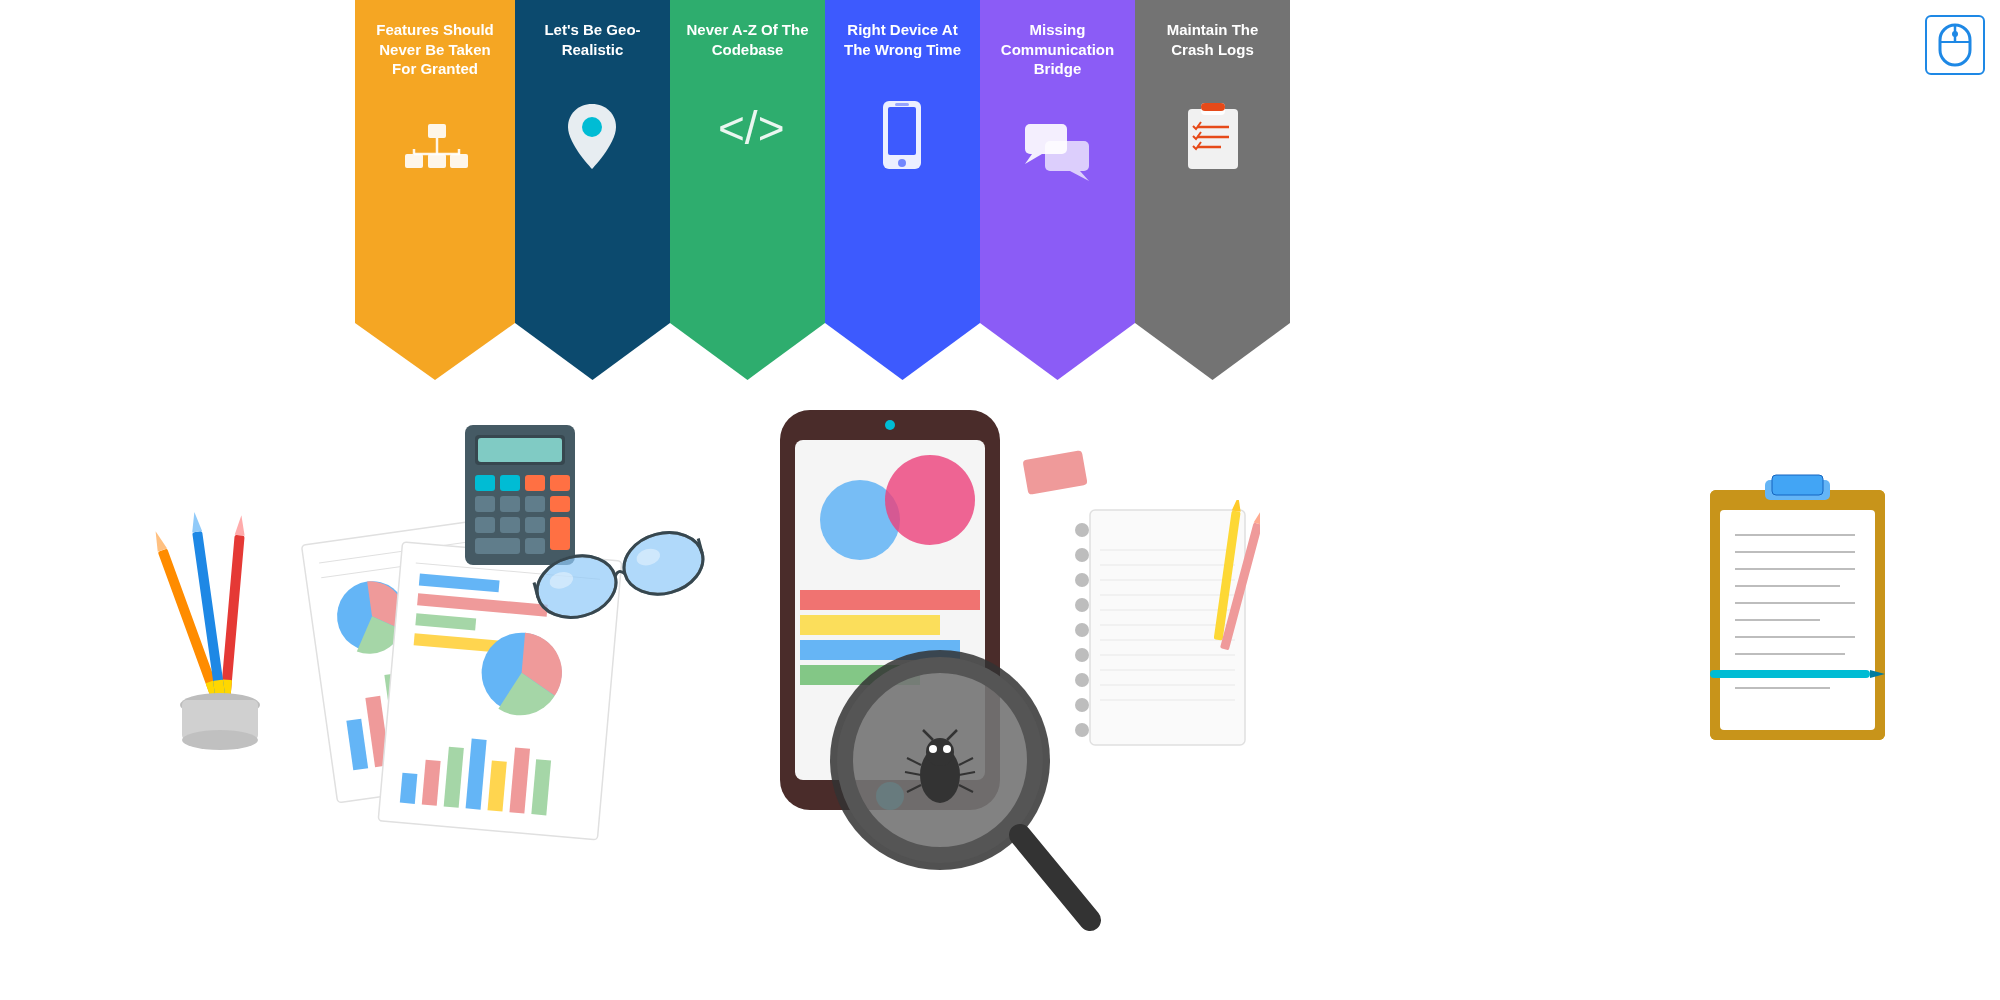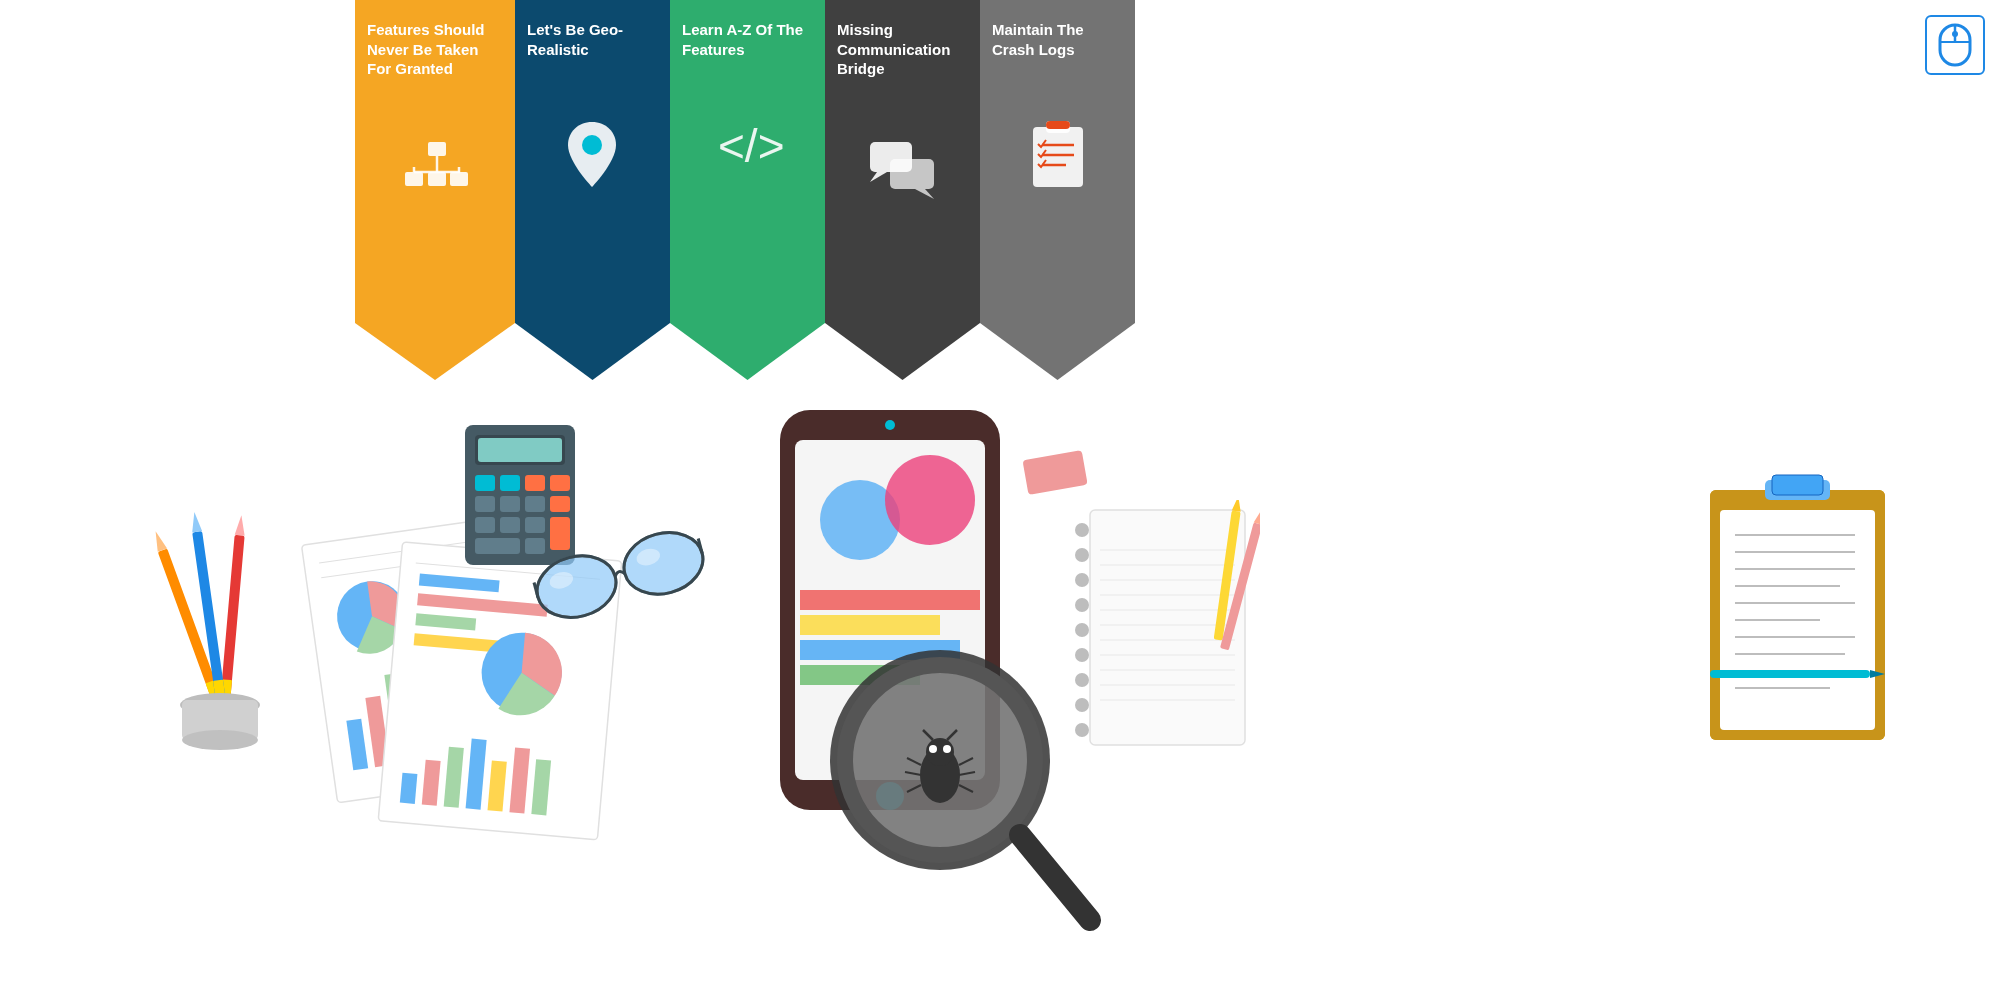--- a/index.html
+++ b/index.html
@@ -31,38 +31,38 @@
       padding-top: 20px;
       padding-bottom: 0;
       position: relative;
       clip-path: polygon(0 0, 100% 0, 100% 85%, 50% 100%, 0 85%);
     }
 
     .banner-item .label {
       color: #fff;
       font-weight: bold;
       font-size: 15px;
-      text-align: left;
+      text-align: center;
       line-height: 1.3;
       padding: 0 12px;
-      margin-bottom: 48px;
+      margin-bottom: 30px;
     }
 
     .banner-icon {
       color: rgba(255,255,255,0.85);
       font-size: 60px;
       line-height: 1;
       margin-top: 10px;
     }
 
     .banner-1 { background: #F5A623; width: 160px; }
     .banner-2 { background: #0c4a6e; width: 155px; }
     .banner-3 { background: #2EAD6E; width: 155px; }
     .banner-4 { background: #3D5AFE; width: 155px; }
-    .banner-5 { background: #404040; width: 155px; }
+    .banner-5 { background: #8b5cf6; width: 155px; }
     .banner-6 { background: #737373; width: 155px; }
 
     
     .mouse-icon-box {
       position: absolute;
       top: 15px;
       right: 15px;
       width: 60px;
       height: 60px;
       border: 2.5px solid #1E88E5;
@@ -179,28 +179,39 @@
     <div class="label">Let's Be Geo-Realistic</div>
     <div class="banner-icon">
       <svg width="65" height="75" viewBox="0 0 65 75">
         <path d="M32 5 C18 5 8 15 8 28 C8 45 32 70 32 70 C32 70 56 45 56 28 C56 15 46 5 32 5 Z" fill="white" opacity="0.9"></path>
         <circle cx="32" cy="28" r="10" fill="#00BCD4"></circle>
       </svg>
     </div>
   </div>
 
   <div class="banner-item banner-3">
-    <div class="label">Learn A-Z Of The Features</div>
+    <div class="label">Never A-Z Of The Codebase</div>
     <div class="banner-icon">
       <svg width="70" height="55" viewBox="0 0 70 55">
         <text x="5" y="45" font-size="46" font-family="monospace" fill="white" opacity="0.9">&lt;/&gt;</text>
       </svg>
     </div>
   </div>
 
+  <div class="banner-item banner-4">
+    <div class="label">Right Device At The Wrong Time</div>
+    <div class="banner-icon">
+      <svg width="55" height="80" viewBox="0 0 55 80">
+        <rect x="8" y="2" width="38" height="68" rx="6" ry="6" fill="white" opacity="0.9"></rect>
+        <rect x="13" y="8" width="28" height="48" rx="2" fill="#3D5AFE"></rect>
+        <circle cx="27" cy="64" r="4" fill="#3D5AFE" opacity="0.7"></circle>
+        <rect x="20" y="4" width="14" height="3" rx="1.5" fill="#3D5AFE" opacity="0.5"></rect>
+      </svg>
+    </div>
+  </div>
 
   <div class="banner-item banner-5">
     <div class="label">Missing Communication Bridge</div>
     <div class="banner-icon">
       <svg width="75" height="65" viewBox="0 0 75 65">
         <rect x="5" y="5" width="42" height="30" rx="5" fill="white" opacity="0.9"></rect>
         <polygon points="12,35 5,45 22,35" fill="white" opacity="0.9"></polygon>
         <rect x="25" y="22" width="44" height="30" rx="5" fill="white" opacity="0.7"></rect>
         <polygon points="60,52 69,62 50,52" fill="white" opacity="0.7"></polygon>
       </svg>

